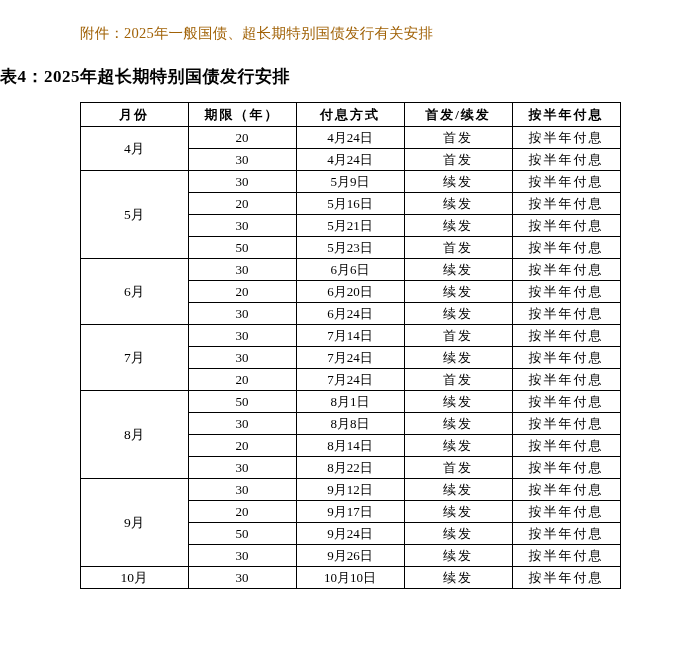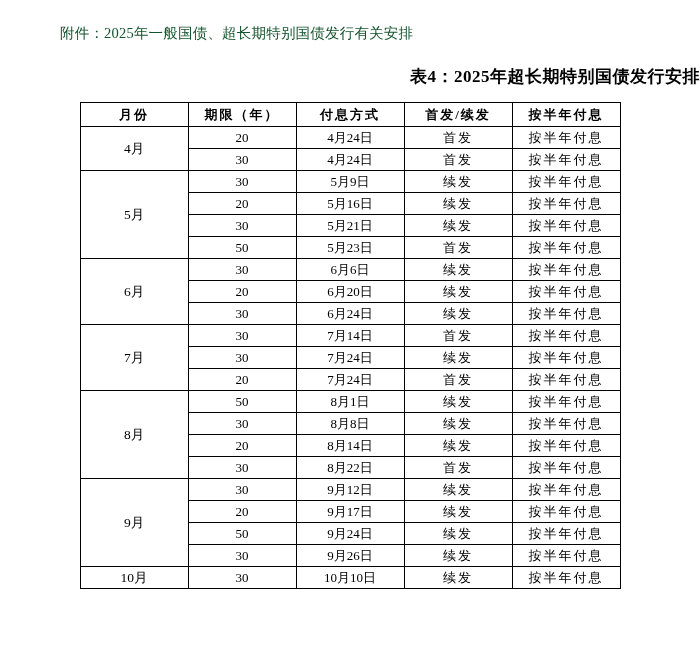--- a/index.html
+++ b/index.html
@@ -15,28 +15,28 @@
     overflow: hidden;
   }
   .page {
     position: relative;
     width: 700px;
     height: 663px;
     box-sizing: border-box;
     padding: 0;
   }
   .attachment-note {
-    margin: 24px 0 0 60px;
+    margin: 24px 0 0 80px;
     font-size: 14.5px;
     font-family: "Liberation Serif", serif;
     letter-spacing: 0.2px;
-    color: #14532d;
+    color: #a16207;
   }
   .table-title {
-    text-align: right;
+    text-align: left;
     font-size: 17px;
     font-weight: bold;
     margin: 22px 0 14px 0;
     letter-spacing: 0.5px;
   }
   table.schedule {
     border-collapse: collapse;
     margin: 0 auto;
     width: 540px;
     table-layout: fixed;

